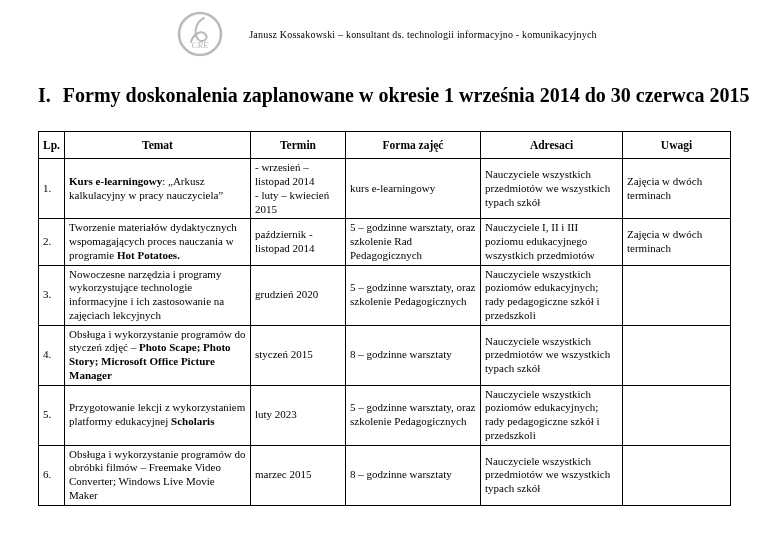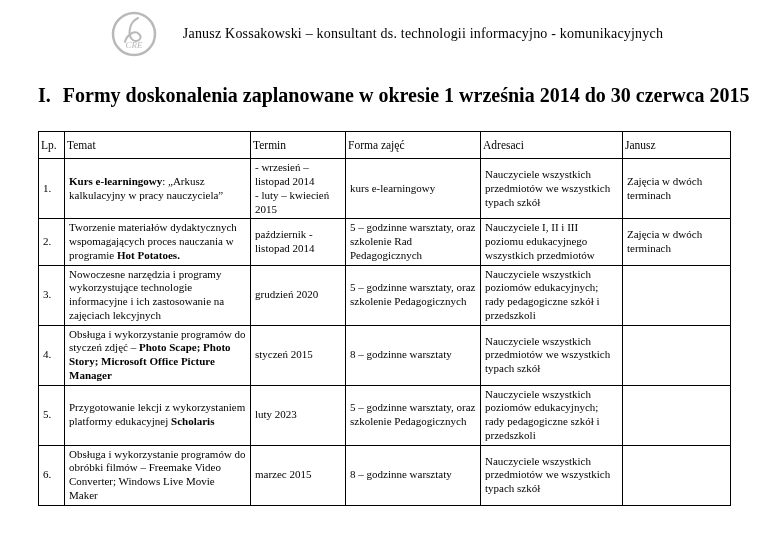--- a/index.html
+++ b/index.html
@@ -10,21 +10,21 @@
     position:relative;
     overflow:hidden;
   }
   .page { width:768px; height:543px; background:#fff; position:relative; }
 
   .doc-header {
     display:flex; align-items:center; justify-content:center;
     padding-top:10px; gap:20px;
   }
   .logo { width:58px; height:48px; flex:0 0 auto; }
-  .author-line { font-size:14px; letter-spacing:0.2px; }
+  .author-line { font-size:10px; letter-spacing:0.2px; }
 
   .title {
     margin:26px 0 0 38px;
     font-weight:bold;
     font-size:20px;
   }
   .title .numeral { margin-right:12px; }
 
   table.schedule {
     border-collapse:collapse;
@@ -35,22 +35,22 @@
   }
   table.schedule th, table.schedule td {
     border:1px solid #000;
     padding:2px 4px;
     vertical-align:middle;
     text-align:left;
     line-height:1.25;
     overflow:hidden;
   }
   table.schedule th {
-    text-align:left;
-    font-weight:normal;
+    text-align:center;
+    font-weight:bold;
     font-size:11.5px;
     padding:6px 2px;
   }
   td.lp { text-align:right; padding-right:7px; }
   td div.line { margin:0; }
 </style>
 </head>
 <body>
 
 <div class="page">
@@ -77,21 +77,21 @@
       <col style="width:142px">
       <col style="width:108px">
     </colgroup>
     <thead>
       <tr id="thead-row">
           <th>Lp.</th>
           <th>Temat</th>
           <th>Termin</th>
           <th>Forma zajęć</th>
           <th>Adresaci</th>
-          <th>Janusz</th>
+          <th>Uwagi</th>
         </tr>
     </thead>
     <tbody id="tbody">
         <tr>
           <td class="lp">1.</td>
           <td><b>Kurs e-learningowy</b><span>: „Arkusz kalkulacyjny w pracy nauczyciela”</span></td>
           <td>
             <div class="line">- wrzesień – listopad 2014</div>
             <div class="line">- luty – kwiecień 2015</div>
           </td>

